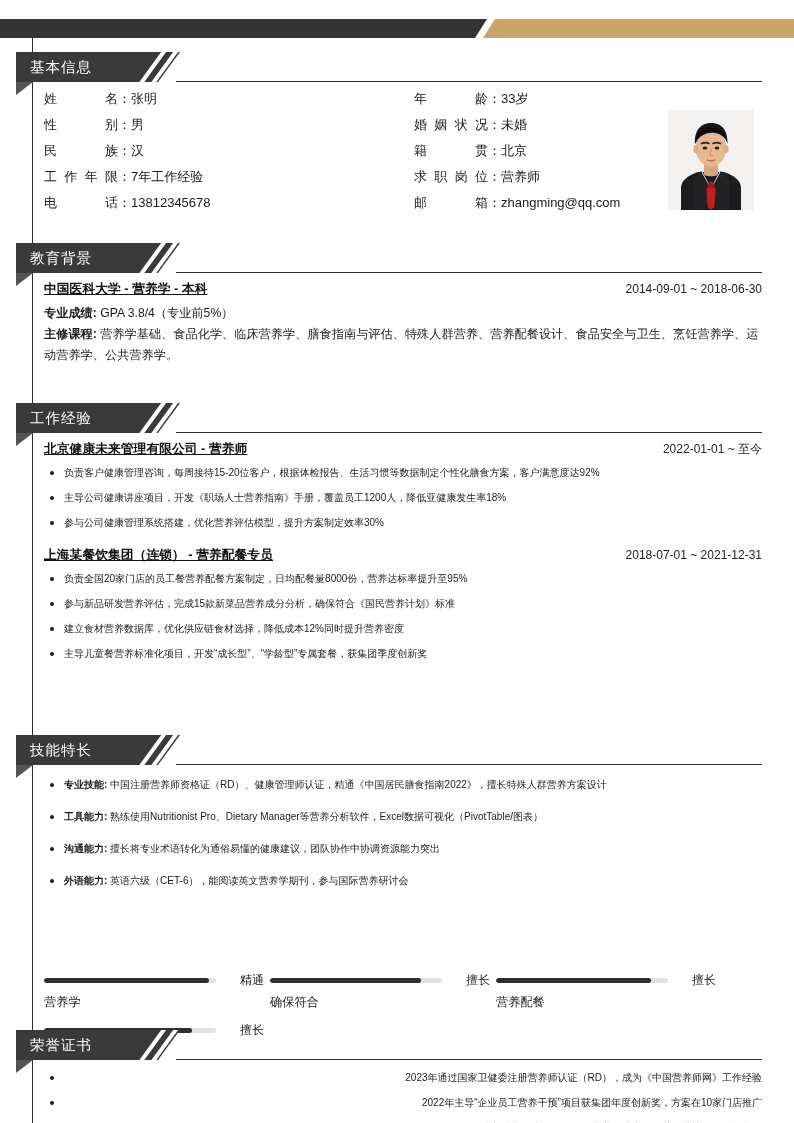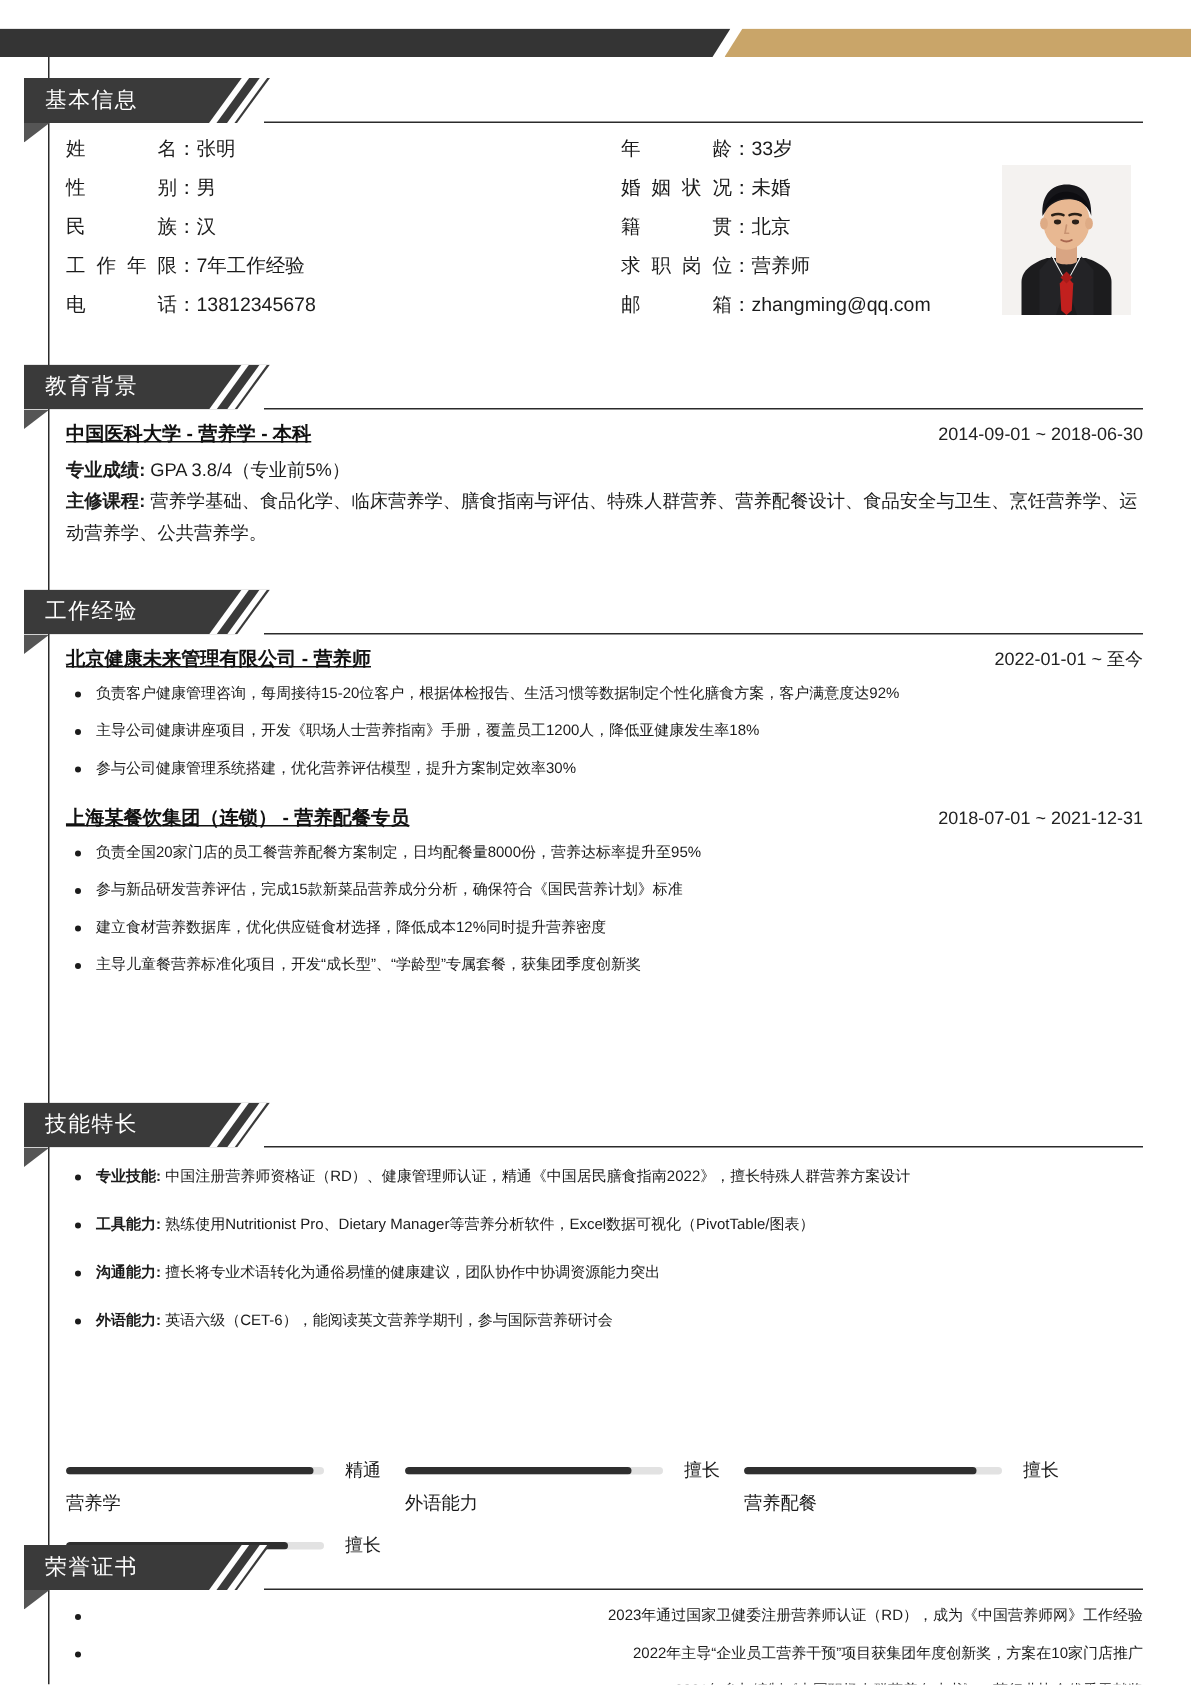--- a/index.html
+++ b/index.html
@@ -256,21 +256,21 @@
   }
   .bar-fill {
     position: absolute;
     left: 0;
     top: 0;
     height: 5px;
     background: #2f2f2f;
     border-radius: 3px;
   }
   .bar-level {
-    margin-left: 14px;
+    margin-left: 24px;
     font-size: 12px;
     color: #1b1b1b;
     white-space: nowrap;
   }
   .bar-name {
     margin-top: 7px;
     font-size: 12.2px;
     color: #1b1b1b;
   }
 </style>
@@ -448,21 +448,21 @@
         <b>专业成绩:</b>
         <span>GPA 3.8/4（专业前5%）</span>
       </div>
       <div class="detail-line">
         <b>主修课程:</b>
         <span>营养学基础、食品化学、临床营养学、膳食指南与评估、特殊人群营养、营养配餐设计、食品安全与卫生、烹饪营养学、运动营养学、公共营养学。</span>
       </div>
     </div>
   </div>
 
-  <div class="section" style="top:393px;">
+  <div class="section" style="top:403px;">
     <div class="sec-head">
       <div class="sec-head-block">
         <div class="stripe s1"></div>
         <div class="stripe s2"></div>
       </div>
       <div class="sec-head-title">工作经验</div>
       <div class="sec-head-tail"></div>
       <div class="sec-rule"></div>
     </div>
     <div class="sec-body" id="work-body">
@@ -520,21 +520,21 @@
           </div>
           <div class="bar-name">营养学</div>
         </div>
         <div class="bar-item" style="left: 226px; top: 0px;">
           <div class="bar-row">
             <div class="bar-track">
               <div class="bar-fill" style="width: 88%;"></div>
             </div>
             <div class="bar-level">擅长</div>
           </div>
-          <div class="bar-name">外语能力</div>
+          <div class="bar-name">确保符合</div>
         </div>
         <div class="bar-item" style="left: 452px; top: 0px;">
           <div class="bar-row">
             <div class="bar-track">
               <div class="bar-fill" style="width: 90%;"></div>
             </div>
             <div class="bar-level">擅长</div>
           </div>
           <div class="bar-name">营养配餐</div>
         </div>

